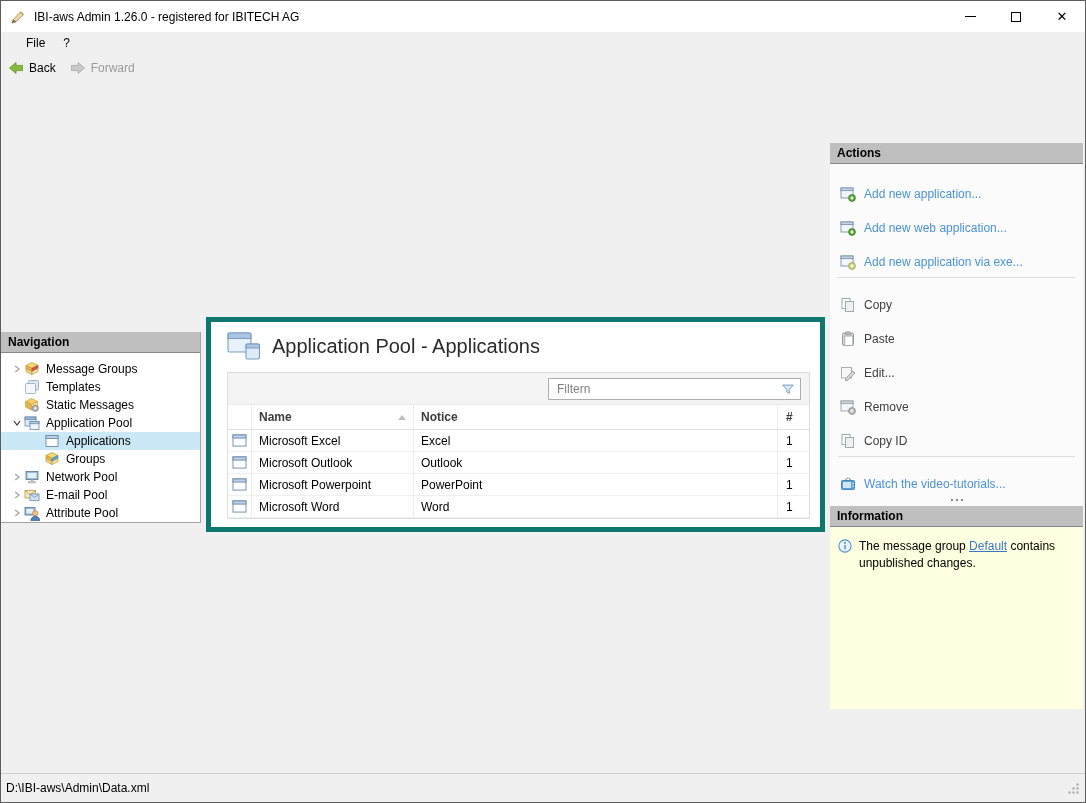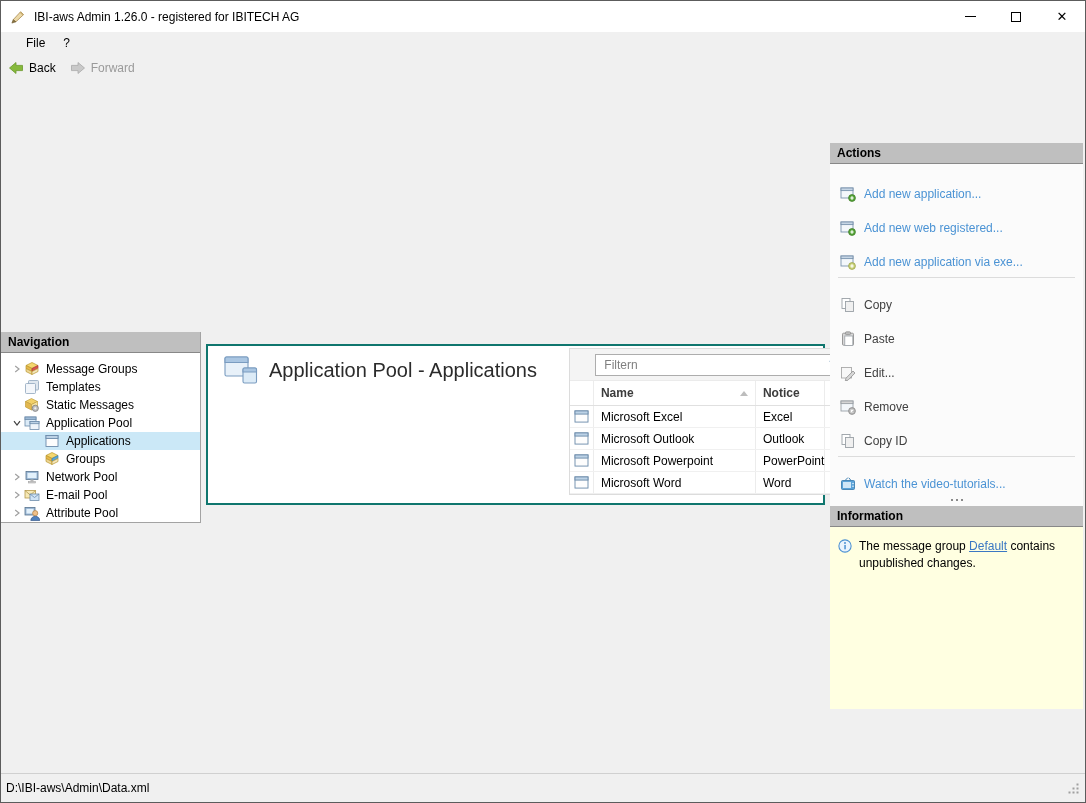--- a/index.html
+++ b/index.html
@@ -37,22 +37,22 @@
   .nav-panel { width:200px; background:#fff; border-right:1px solid #a3a3a3;
                border-bottom:1px solid #a3a3a3; display:flex; flex-direction:column; flex:0 0 auto; }
   .tree { padding-top:7px; }
   .tree-row { height:18px; display:flex; align-items:center; padding-left:8px; white-space:nowrap; }
   .tree-row.child { padding-left:28px; }
   .tree-row.selected { background:#cbe8f7; }
   .expander { width:15px; flex:0 0 15px; display:flex; align-items:center; justify-content:center; }
   .tree-icon { width:16px; height:16px; flex:0 0 16px; margin-right:6px; }
 
   
-  .center-panel { flex:1; margin:0 5px 6px 5px; background:#fff; border:2px solid #0f766e;
-                  display:flex; flex-direction:row; min-width:0; }
+  .center-panel { flex:1; margin:0 5px 6px 5px; background:#fff; border:5px solid #0f766e;
+                  display:flex; flex-direction:column; min-width:0; }
   .content-header { height:48px; display:flex; align-items:center; padding:0 16px; flex:0 0 auto; }
   .content-header svg { margin-right:11px; flex:0 0 auto; }
   .content-title { font-size:20px; color:#2b2b2b; white-space:nowrap; }
   .list-box { flex:1; margin:2px 10px 8px 16px; border:1px solid #dcdcdc;
               display:flex; flex-direction:column; min-height:0; background:#fff; }
   .filter-strip { height:32px; background:#f4f4f4; border-bottom:1px solid #ebebeb;
                   display:flex; align-items:center; justify-content:flex-end; padding:0 8px; flex:0 0 auto; }
   .filter-box { width:253px; height:22px; background:#fff; border:1px solid #adadad;
                 display:flex; align-items:center; }
   .filter-input { flex:1; min-width:0; border:none; outline:none; background:transparent;
@@ -372,21 +372,21 @@
           <span class="action-link">Add new application...</span>
         </div>
 
         <div class="action-item">
           <svg width="16" height="16" viewBox="0 0 16 16">
             <rect x="1" y="2" width="12" height="10" fill="#f3f7fb" stroke="#7a93ad" stroke-width="0.9"></rect>
             <rect x="1" y="2" width="12" height="2.6" fill="#c6d6e5" stroke="#7a93ad" stroke-width="0.9"></rect>
             <circle cx="12" cy="12" r="3.4" fill="#57a639" stroke="#3f7d28" stroke-width="0.8"></circle>
             <path d="M12 10.3 V13.7 M10.3 12 H13.7" stroke="#fff" stroke-width="1.2"></path>
           </svg>
-          <span class="action-link">Add new web registered...</span>
+          <span class="action-link">Add new web application...</span>
         </div>
 
         <div class="action-item">
           <svg width="16" height="16" viewBox="0 0 16 16">
             <rect x="1" y="2" width="12" height="10" fill="#f3f7fb" stroke="#7a93ad" stroke-width="0.9"></rect>
             <rect x="1" y="2" width="12" height="2.6" fill="#c6d6e5" stroke="#7a93ad" stroke-width="0.9"></rect>
             <circle cx="12" cy="12" r="3.4" fill="#cbd37a" stroke="#9aa24a" stroke-width="0.8"></circle>
             <path d="M12 10.3 V13.7 M10.3 12 H13.7" stroke="#fff" stroke-width="1.2"></path>
           </svg>
           <span class="action-link">Add new application via exe...</span>

